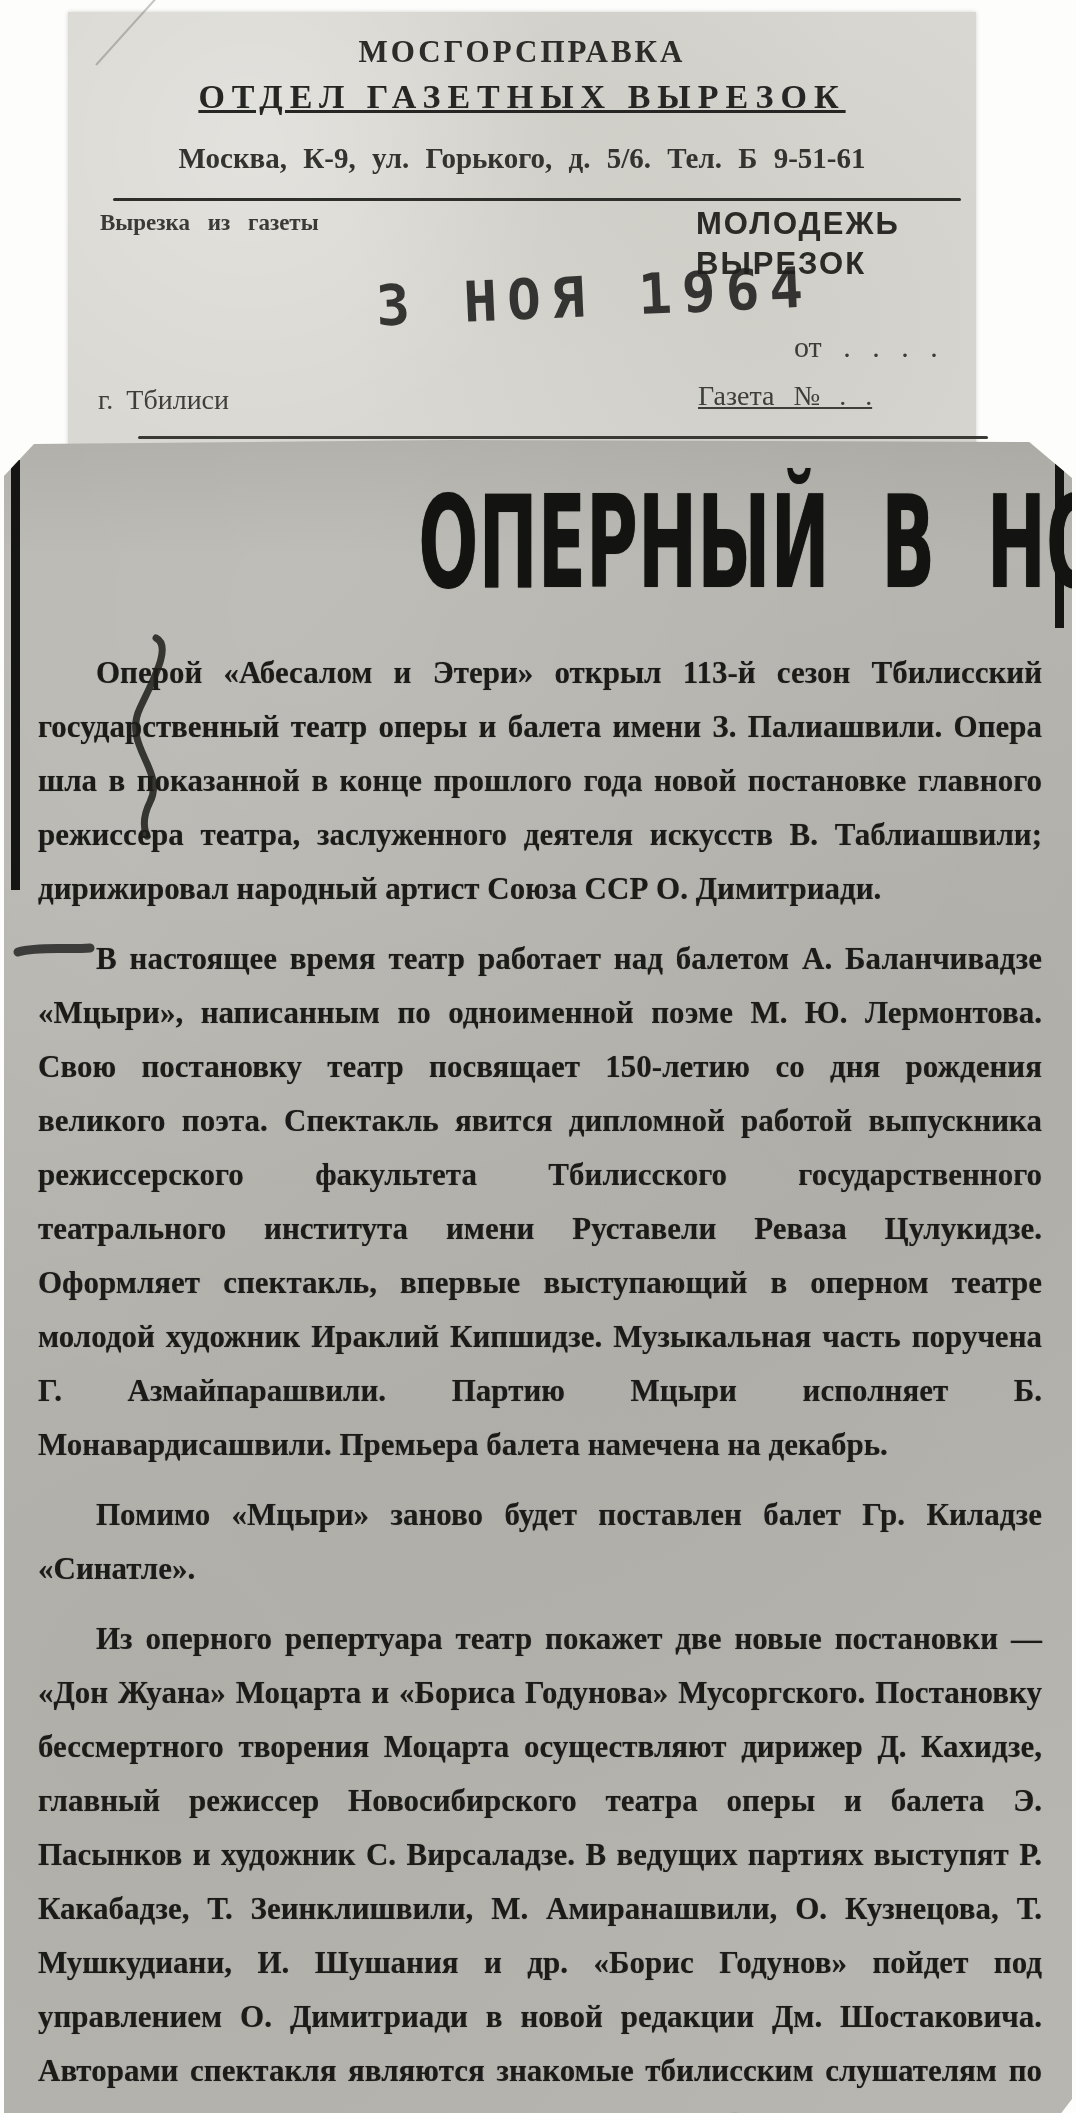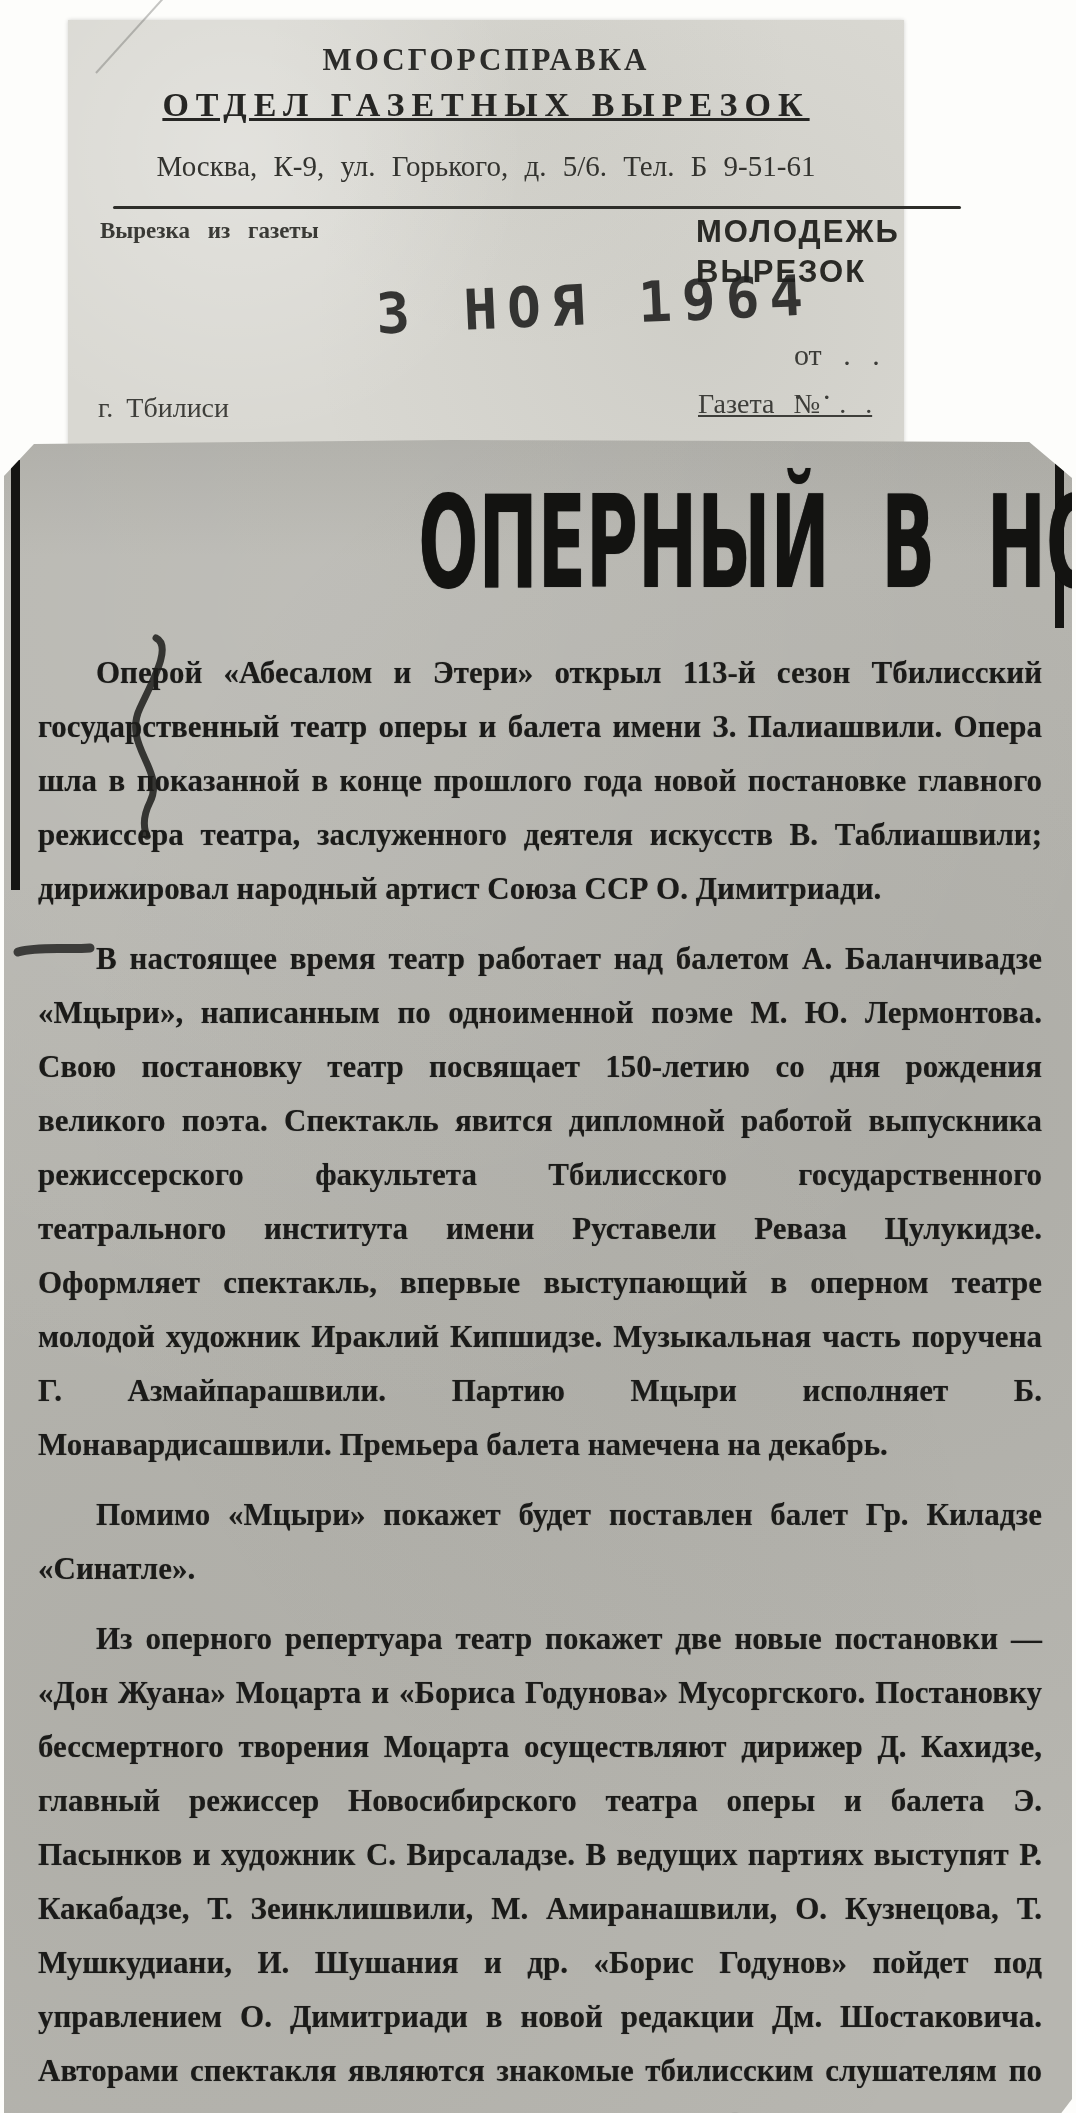--- a/index.html
+++ b/index.html
@@ -2,42 +2,42 @@
 <html lang="ru"><head>
 <meta charset="utf-8">
 <style>
   html,body{margin:0;padding:0;}
   body{
     width:1076px;height:2113px;position:relative;background:#fdfdfb;
     font-family:"Liberation Serif","DejaVu Serif",serif;overflow:hidden;
   }
   
   .form-paper{
-    position:absolute;left:68px;top:20px;width:836px;height:436px;
+    position:absolute;left:68px;top:12px;width:908px;height:436px;
     background:#d9d8d2;
     background-image:
       radial-gradient(circle at 20% 30%,rgba(255,255,255,.25),rgba(255,255,255,0) 40%),
       radial-gradient(circle at 75% 70%,rgba(120,120,110,.10),rgba(0,0,0,0) 55%),
       radial-gradient(circle at 55% 15%,rgba(130,130,120,.08),rgba(0,0,0,0) 45%);
     box-shadow:0 0 4px rgba(0,0,0,.18);
   }
   .fold-line{
     position:absolute;left:28px;top:52px;width:150px;height:2px;
     background:rgba(90,90,85,.35);transform:rotate(-48deg);transform-origin:left center;
   }
   .org-name{
     text-align:center;margin-top:22px;font-size:31px;font-weight:bold;
     letter-spacing:3px;color:#2c2c2a;
   }
   .dept-name{
     text-align:center;margin-top:8px;font-size:34px;font-weight:bold;
     letter-spacing:7px;color:#262624;text-decoration:underline;
   }
   .address-line{
-    text-align:center;margin-top:26px;font-size:29px;font-weight:normal;
+    text-align:center;margin-top:26px;font-size:29px;font-weight:bold;
     word-spacing:9px;color:#33332f;
   }
   .rule{position:absolute;background:#2e2e2a;height:3px;border-radius:2px;}
   .rule-address{left:45px;top:186px;width:848px;}
   .rule-bottom{left:70px;top:424px;width:850px;height:3px;background:#3a3a34;}
   .clip-label{
     position:absolute;left:32px;top:198px;font-size:23px;color:#3a3a36;
     word-spacing:12px;font-weight:600;
   }
   .newspaper-name{
@@ -126,21 +126,21 @@
     <div class="headline-bar left"></div>
     <div class="headline-bar right"></div>
     <div class="headline">
       <span>ОПЕРНЫЙ В НОВОМ СЕЗОНЕ</span>
     </div>
   </div>
 
   <div class="article-body">
     <p>Оперой «Абесалом и Этери» открыл 113-й сезон Тбилисский государственный театр оперы и балета имени З. Палиашвили. Опера шла в показанной в конце прошлого года новой постановке главного режиссера театра, заслуженного деятеля искусств В. Таблиашвили; дирижировал народный артист Союза ССР О. Димитриади.</p>
     <p>В настоящее время театр работает над балетом А. Баланчивадзе «Мцыри», написанным по одноименной поэме М. Ю. Лермонтова. Свою постановку театр посвящает 150-летию со дня рождения великого поэта. Спектакль явится дипломной работой выпускника режиссерского факультета Тбилисского государственного театрального института имени Руставели Реваза Цулукидзе. Оформляет спектакль, впервые выступающий в оперном театре молодой художник Ираклий Кипшидзе. Музыкальная часть поручена Г. Азмайпарашвили. Партию Мцыри исполняет Б. Монавардисашвили. Премьера балета намечена на декабрь.</p>
-    <p>Помимо «Мцыри» покажет будет поставлен балет Гр. Киладзе «Синатле».</p>
+    <p>Помимо «Мцыри» заново будет поставлен балет Гр. Киладзе «Синатле».</p>
     <p>Из оперного репертуара театр покажет две новые постановки — «Дон Жуана» Моцарта и «Бориса Годунова» Мусоргского. Постановку бессмертного творения Моцарта осуществляют дирижер Д. Кахидзе, главный режиссер Новосибирского театра оперы и балета Э. Пасынков и художник С. Вирсаладзе. В ведущих партиях выступят Р. Какабадзе, Т. Зеинклишвили, М. Амиранашвили, О. Кузнецова, Т. Мушкудиани, И. Шушания и др. «Борис Годунов» пойдет под управлением О. Димитриади в новой редакции Дм. Шостаковича. Авторами спектакля являются знакомые тбилисским слушателям по постановке в прошлом сезоне оперы С. Прокофьева «Семен Котко» режиссер Л. Михайлов и художник Н. Золотарев.</p>
 
   </div>
 
   <svg class="pen-marks" viewBox="0 0 1068 1673" xmlns="http://www.w3.org/2000/svg">
     <path d="M152,198 C168,206 150,238 136,268 C118,306 162,330 146,362 C132,390 150,404 140,392" fill="none" stroke="#1d1d1b" stroke-width="7" stroke-linecap="round" opacity="0.85"></path>
     <path d="M14,512 C36,506 62,510 86,508" fill="none" stroke="#1d1d1b" stroke-width="9" stroke-linecap="round" opacity="0.8"></path>
   </svg>
 </div>
 

